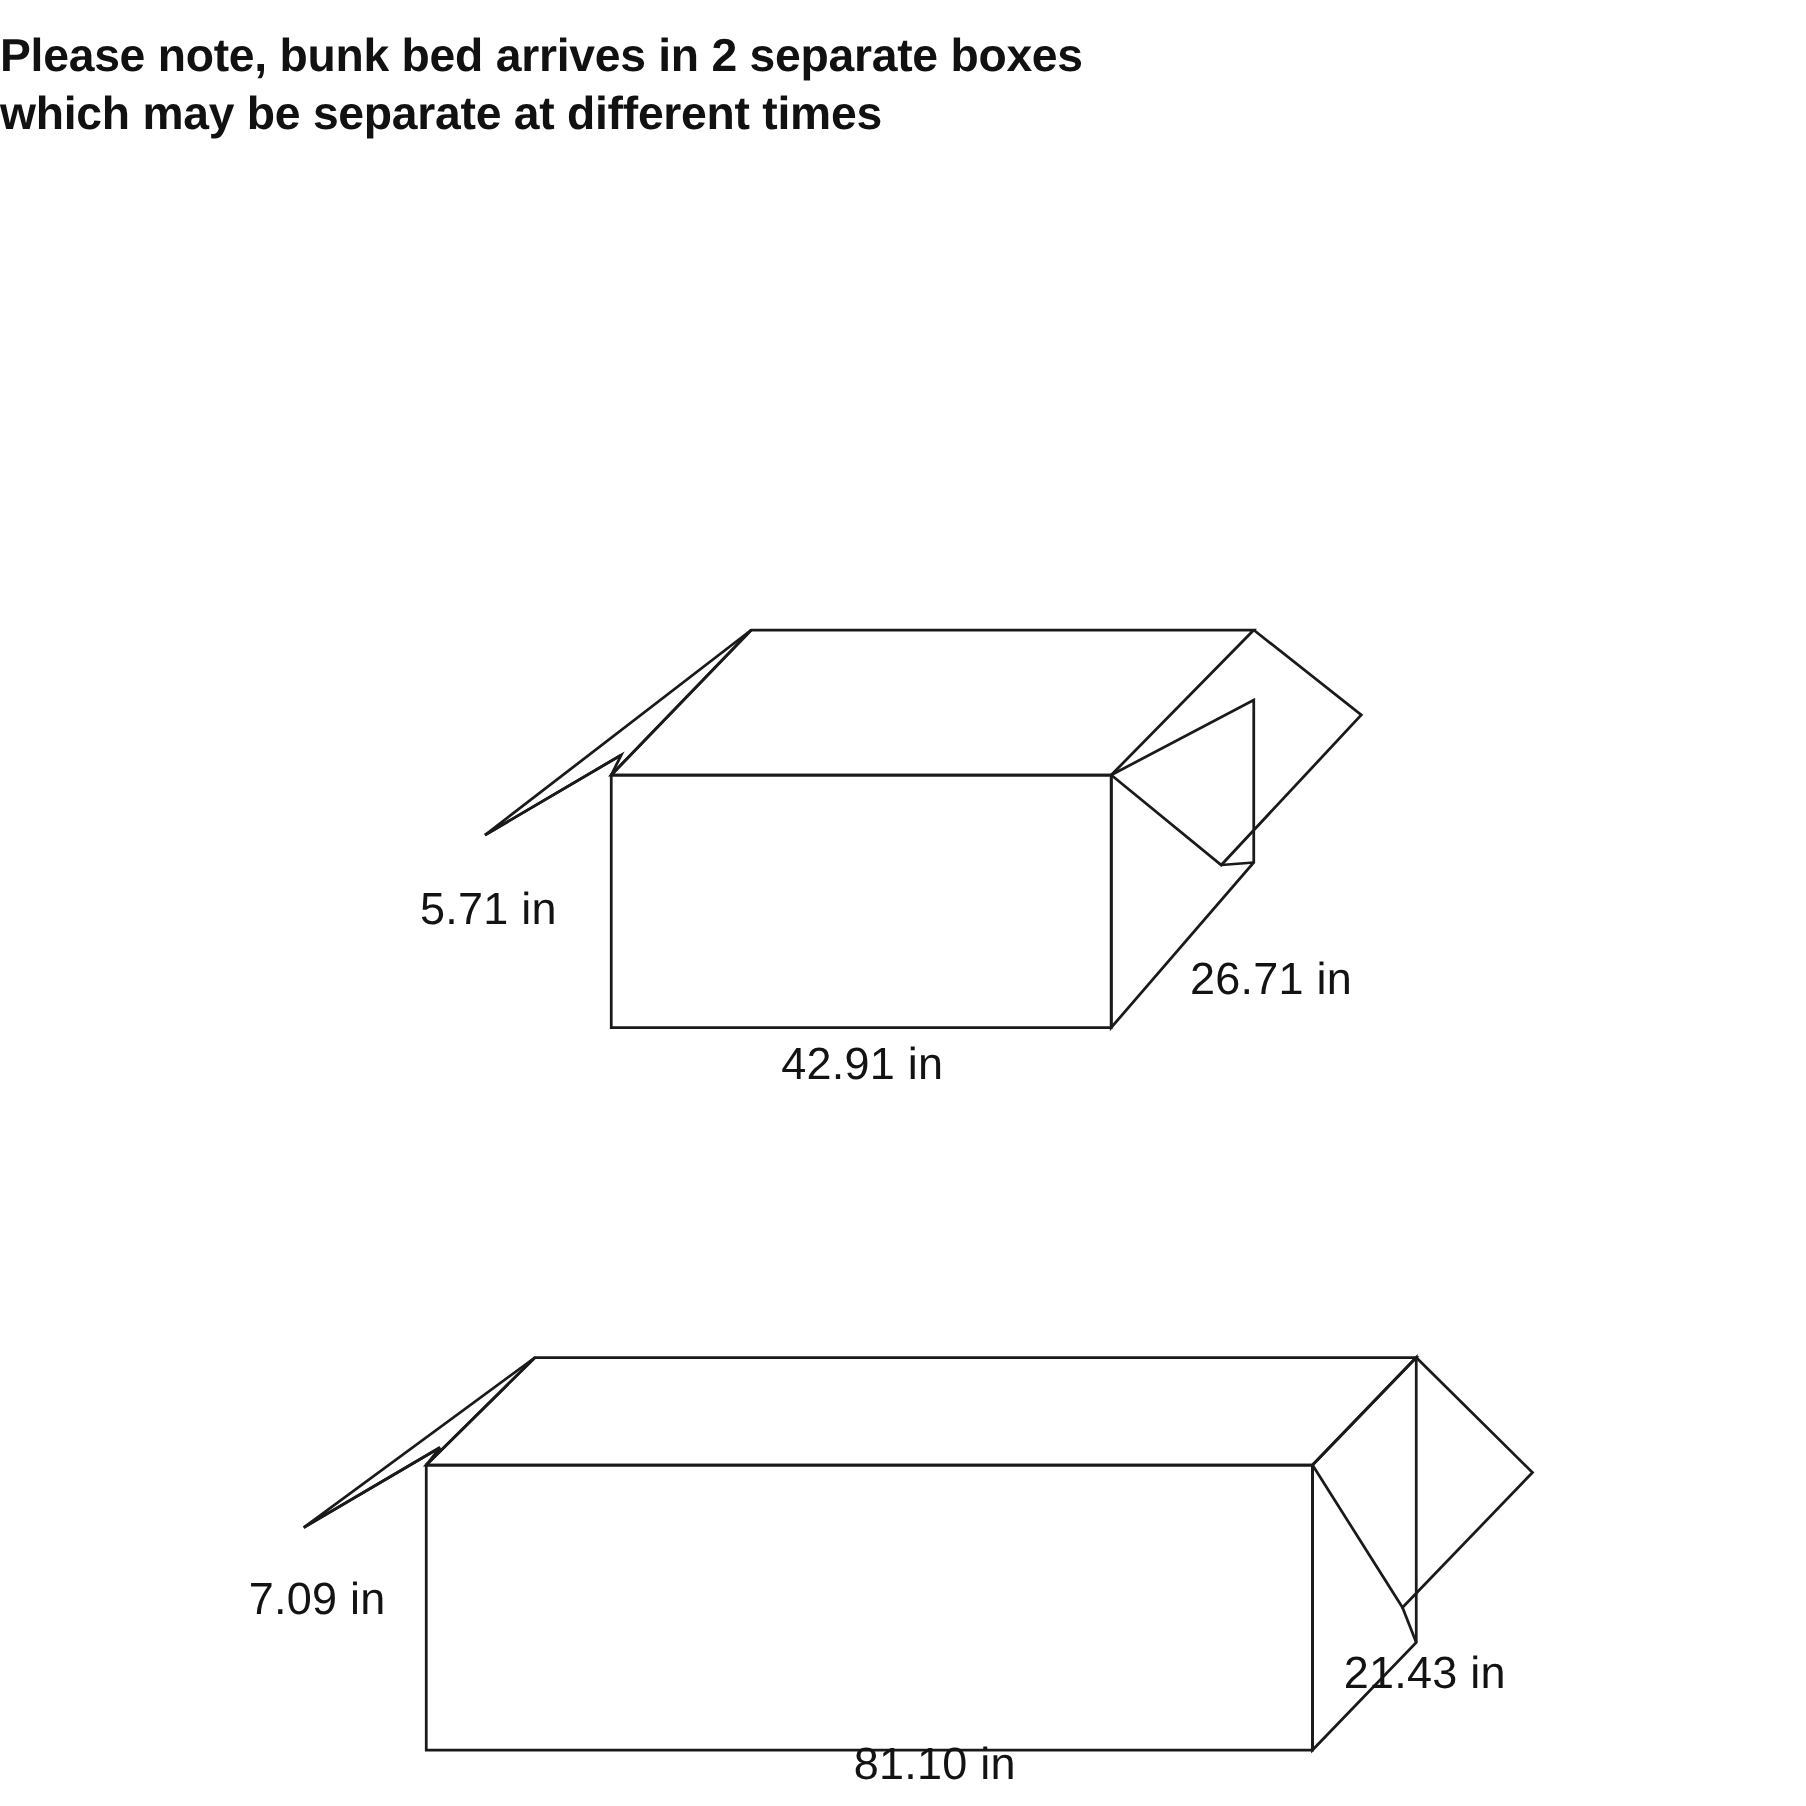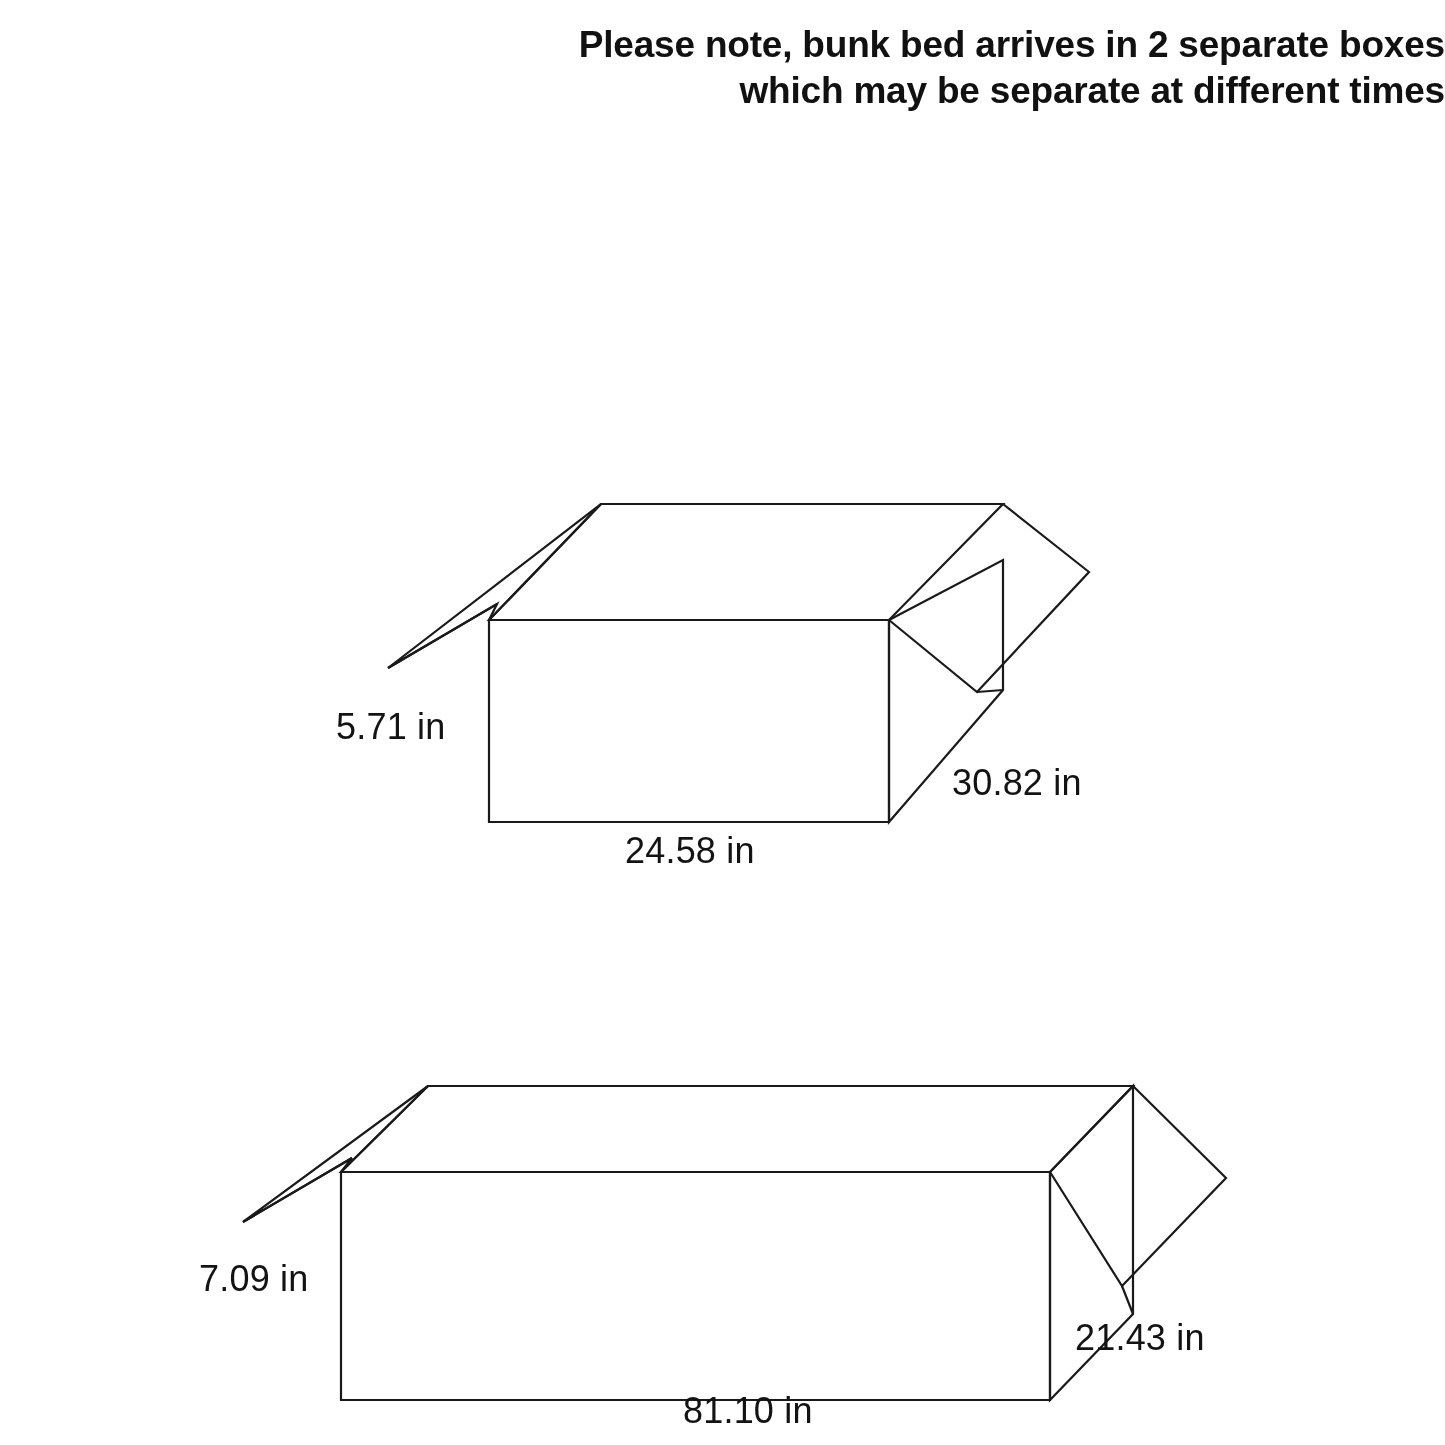--- a/index.html
+++ b/index.html
@@ -18,21 +18,21 @@
   #stage {
     position: relative;
     width: 1445px;
     height: 1445px;
   }
   .note {
     position: absolute;
     left: 0;
     top: 22px;
     width: 1445px;
-    text-align: right;
+    text-align: left;
     font-size: 37px;
     font-weight: bold;
     line-height: 1.25;
     letter-spacing: -0.2px;
     color: #111111;
   }
   .note-line {
     display: block;
   }
   svg.diagram {
@@ -99,20 +99,20 @@
         <path d="M 428 1086 L 341 1172"></path>
 
         <path d="M 1133 1086 L 1226 1178 L 1122 1286 L 1050 1172"></path>
         <path d="M 1122 1286 L 1133 1314"></path>
       </g>
 
     </g>
   </svg>
 
   <div class="label lbl-b1-h">5.71 in</div>
-  <div class="label lbl-b1-d">30.82 in</div>
-  <div class="label lbl-b1-w">24.58 in</div>
+  <div class="label lbl-b1-d">26.71 in</div>
+  <div class="label lbl-b1-w">42.91 in</div>
 
   <div class="label lbl-b2-h">7.09 in</div>
   <div class="label lbl-b2-d">21.43 in</div>
   <div class="label lbl-b2-w">81.10 in</div>
 
 </div>
 
 </body></html>

